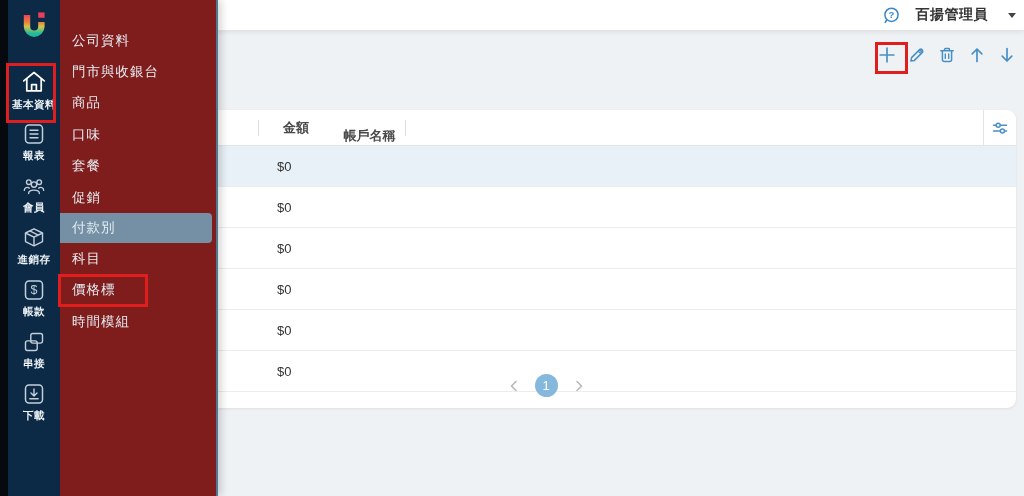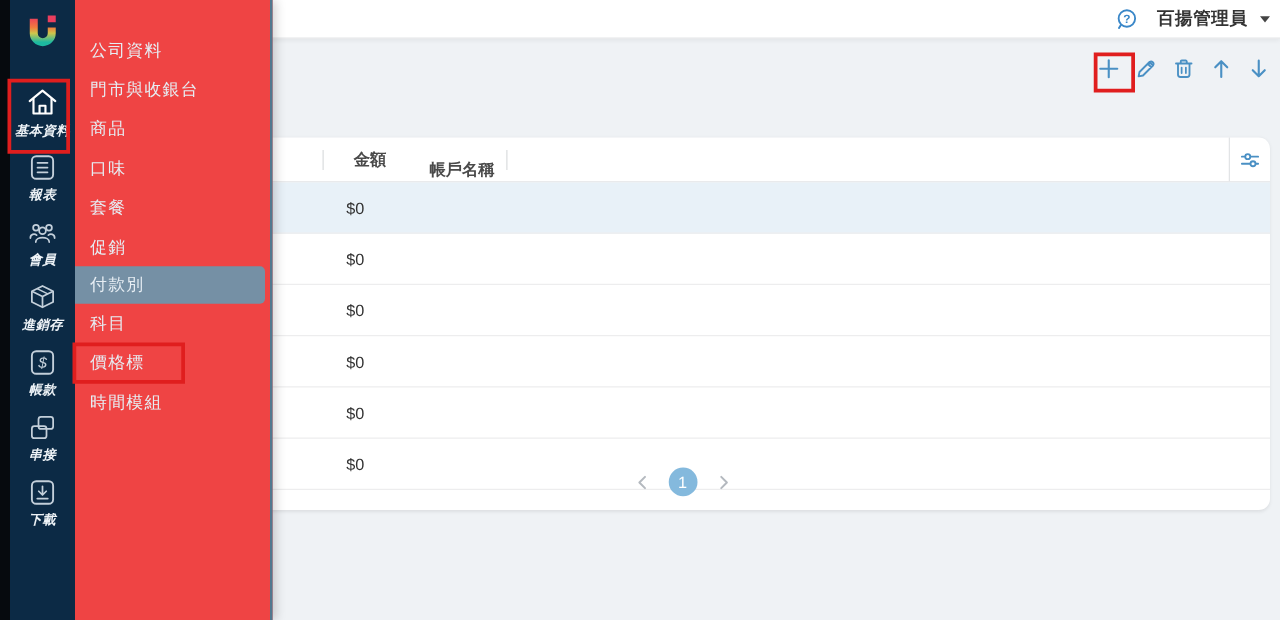--- a/index.html
+++ b/index.html
@@ -15,21 +15,21 @@
   .content { position:absolute; left:60px; top:0; right:0; bottom:0; }
 
   .topbar {
     position:absolute; top:0; left:0; right:0; height:31px;
     background:#fff; border-bottom:1px solid #e3e5e8;
     box-shadow:0 2px 4px rgba(0,0,0,0.06);
     display:flex; align-items:center; justify-content:flex-end;
     padding-right:8px; z-index:3;
   }
   .help-btn { width:20px; height:20px; display:flex; align-items:center; justify-content:center; cursor:pointer; margin-right:14px; }
-  .user-menu { display:flex; align-items:center; gap:10px; cursor:pointer; }
+  .user-menu { display:flex; align-items:center; gap:20px; cursor:pointer; }
   .user-name { font-size:14px; font-weight:700; color:#333; letter-spacing:0.5px; }
   .caret-down { width:0; height:0; border-left:4.5px solid transparent; border-right:4.5px solid transparent; border-top:5px solid #444; }
 
   .toolbar {
     position:absolute; top:32px; left:0; right:0; height:46px;
     display:flex; align-items:center; justify-content:flex-end;
     gap:8px; padding-right:6px;
   }
   .tool-btn { width:22px; height:22px; display:flex; align-items:center; justify-content:center; cursor:pointer; background:none; border:none; }
 
@@ -65,21 +65,21 @@
   .page-arrow { width:16px; height:16px; display:flex; align-items:center; justify-content:center; cursor:pointer; }
   .page-num {
     width:23px; height:23px; border-radius:50%;
     background:#84b9dd; color:#fff; font-size:13px;
     display:flex; align-items:center; justify-content:center; cursor:pointer;
   }
 
   
   .flyout {
     position:absolute; left:60px; top:0; width:158px; height:496px;
-    background:#ef4444; z-index:5;
+    background:#7f1d1d; z-index:5;
     border-right:2px solid #51788f;
     box-shadow:3px 0 8px rgba(0,0,0,0.18);
     padding-top:25px;
   }
   .flyout-item {
     height:31.4px; display:flex; align-items:center; padding-left:12px;
     font-size:13.5px; font-weight:500; color:#e6edf3;
     letter-spacing:1px; cursor:pointer;
   }
   .flyout-item.active {
@@ -87,21 +87,21 @@
     border-radius:0 4px 4px 0;
   }
 
   
   .sidebar { position:absolute; left:0; top:0; width:60px; height:496px; background:#0c2a45; z-index:6; }
   .sidebar::before { content:""; position:absolute; left:0; top:0; width:8px; height:100%; background:#060a0e; }
   .logo { position:absolute; left:8px; top:9px; width:52px; display:flex; justify-content:center; }
   .nav { position:absolute; left:8px; top:64px; width:52px; display:flex; flex-direction:column; }
   .nav-item {
     height:52px; display:flex; flex-direction:column; align-items:center;
-    justify-content:center; gap:2px; cursor:pointer;font-style:italic;
+    justify-content:center; gap:2px; cursor:pointer;
   }
   .nav-label { font-size:10.5px; font-weight:600; color:#eef3f7; letter-spacing:0.5px; white-space:nowrap; }
 
   
   .anno { position:absolute; border:3px solid #e01e1e; z-index:20; pointer-events:none; }
   .anno-home    { left:6px;   top:63px;  width:50px; height:60px; }
   .anno-payment { left:58px;  top:274px; width:90px; height:33px; }
   .anno-add     { left:875px; top:42px;  width:33px; height:32px; }
 
   svg { display:block; }

